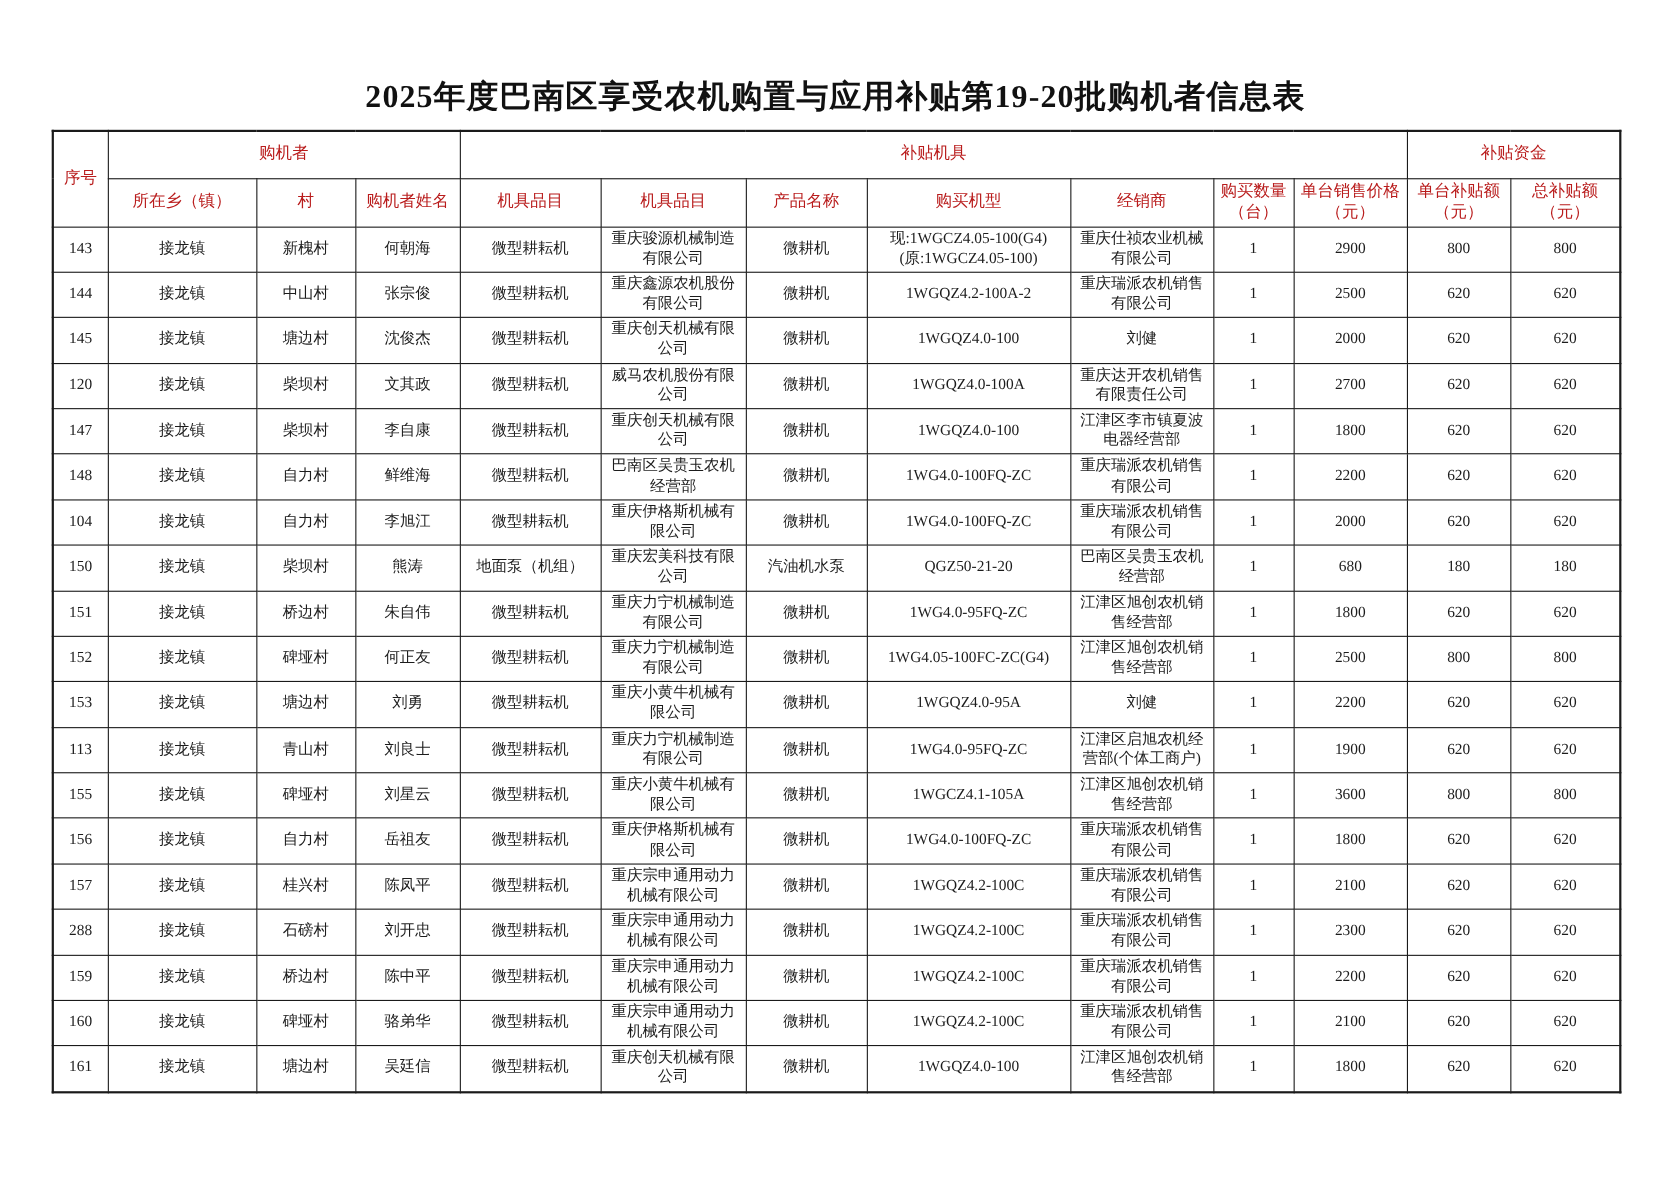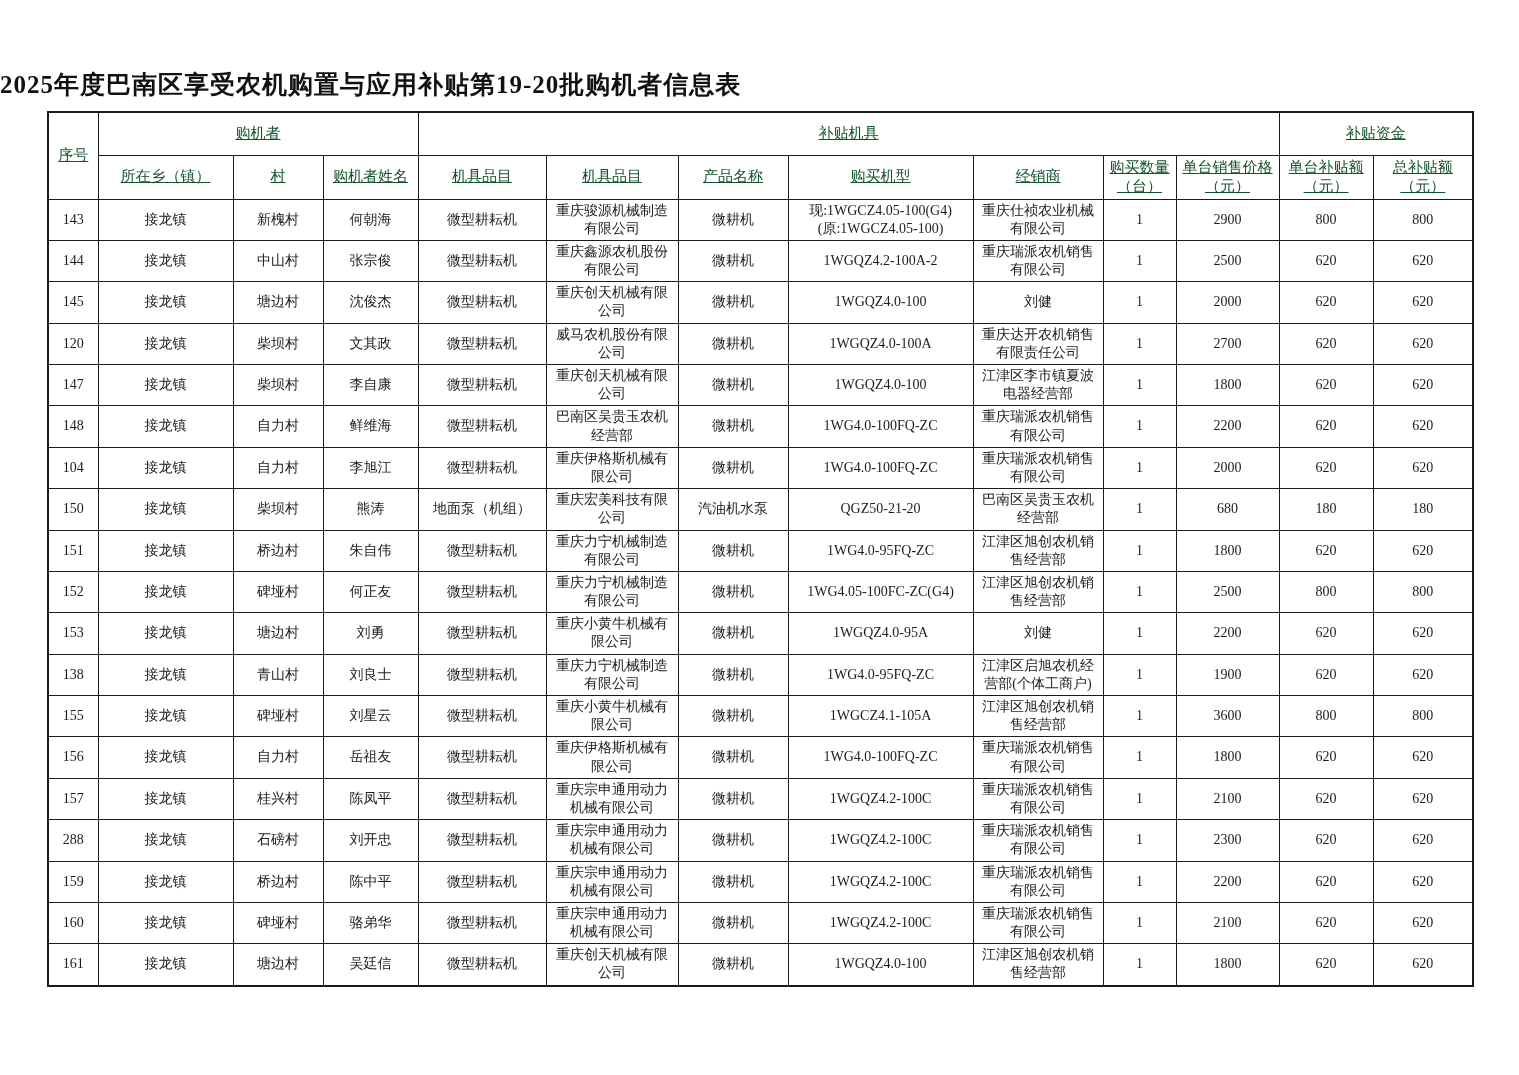--- a/index.html
+++ b/index.html
@@ -13,21 +13,22 @@
     color: #1c1c1c;
   }
   .page {
     width: 1519px;
     height: 1075px;
     background: #ffffff;
     overflow: hidden;
   }
   .doc-title {
     margin: 68px 0 10px 0;
-    font-size: 25px;
+    text-align: center;
+    font-size: 29px;
     font-weight: bold;
     letter-spacing: 1px;
     color: #111111;
   }
   table.subsidy-table {
     border-collapse: collapse;
     table-layout: fixed;
     width: 1425px;
     margin-left: 47px;
     border: 2px solid #1a1a1a;
@@ -36,21 +37,21 @@
   .subsidy-table td {
     border: 1px solid #1a1a1a;
     text-align: center;
     vertical-align: middle;
     font-weight: normal;
     padding: 2px 3px;
     white-space: pre-line;
     line-height: 1.3;
     overflow: hidden;
   }
-  .subsidy-table thead th { font-size: 15px; color: #14532d; text-decoration: underline; }
+  .subsidy-table thead th { font-size: 15px; color: #b91c1c; }
   .subsidy-table thead tr.group-row th { height: 43px; }
   .subsidy-table thead tr.sub-row th { height: 42px; }
   .subsidy-table tbody td {
     font-size: 14px;
     height: 39px;
     color: #1c1c1c;
   }
 </style>
 </head>
 <body>
@@ -261,21 +262,21 @@
           <td>重庆小黄牛机械有限公司</td>
           <td>微耕机</td>
           <td>1WGQZ4.0-95A</td>
           <td>刘健</td>
           <td>1</td>
           <td>2200</td>
           <td>620</td>
           <td>620</td>
         </tr>
         <tr>
-          <td>138</td>
+          <td>113</td>
           <td>接龙镇</td>
           <td>青山村</td>
           <td>刘良士</td>
           <td>微型耕耘机</td>
           <td>重庆力宁机械制造有限公司</td>
           <td>微耕机</td>
           <td>1WG4.0-95FQ-ZC</td>
           <td>江津区启旭农机经营部(个体工商户)</td>
           <td>1</td>
           <td>1900</td>

